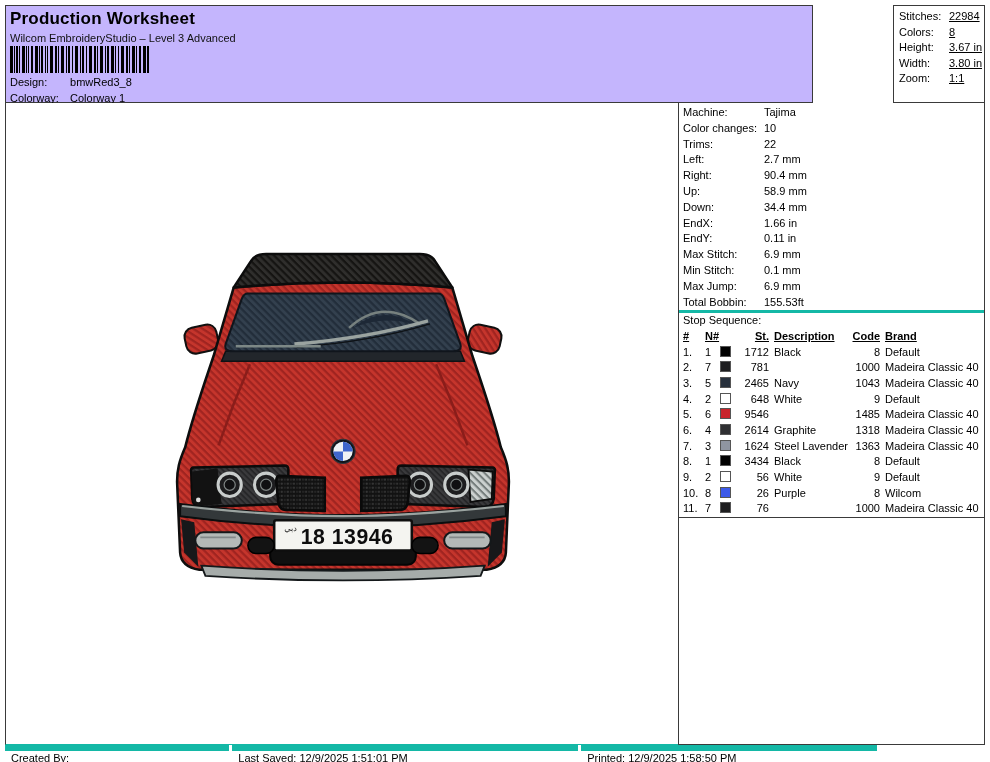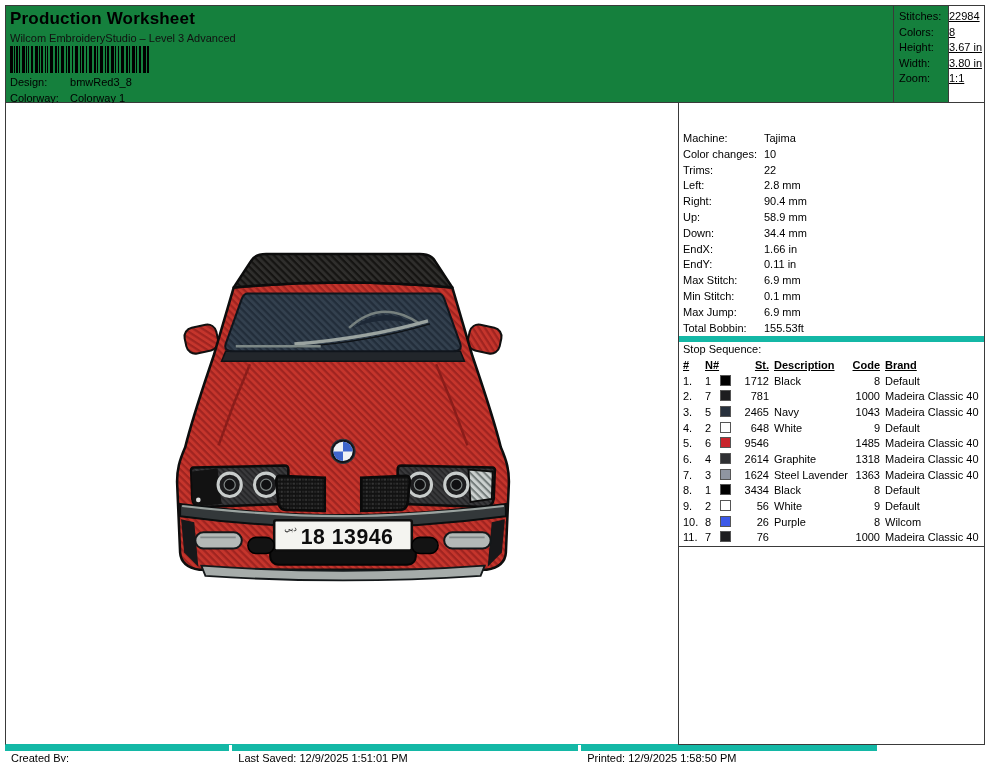--- a/index.html
+++ b/index.html
@@ -1,42 +1,42 @@
 <!DOCTYPE html>
 <html><head>
 <meta charset="utf-8">
 <style>
   * { margin:0; padding:0; box-sizing:border-box; }
   html,body { width:990px; height:762px; background:#fff; font-family:"Liberation Sans", sans-serif; color:#000; }
   .sheet { position:relative; width:990px; height:762px; background:#fff; font-size:11px; }
 
   
-  .header-box { position:absolute; left:5px; top:5px; width:944px; height:98px;
-    border:1px solid #3a3a3a; border-right:1px solid #3a3a3a; background:#15803d; }
+  .header-box { position:absolute; left:5px; top:5px; width:808px; height:98px;
+    border:1px solid #3a3a3a; border-right:1px solid #3a3a3a; background:#c4b5fd; }
   .title { position:absolute; left:4px; top:3px; font-size:17px; font-weight:bold; letter-spacing:.2px; }
   .subtitle { position:absolute; left:4px; top:26px; font-size:11px; color:#111; }
   .barcode { position:absolute; left:4px; top:40px; width:140px; height:27px; }
   .kv-row { position:absolute; left:4px; font-size:11px; }
   .kv-row .k { display:inline-block; width:57px; }
   .design-row { top:70px; } .colorway-row { top:86px; }
 
   .summary-box { position:absolute; left:893px; top:5px; width:92px; height:98px;
     border:1px solid #3a3a3a; border-left:1px solid #3a3a3a; padding:3px 0 0 5px; }
   .summary-box .srow { line-height:15.6px; white-space:nowrap;text-decoration:underline; }
   .summary-box .sl { display:inline-block; width:50px; }
 
   
   .main-area { position:absolute; left:5px; top:103px; width:673px; height:642px;
     border-left:1px solid #3a3a3a; border-bottom:1px solid #14b8a6; background:#fff; }
   .car-wrap { position:absolute; left:165px; top:148px; width:344px; height:336px; }
 
   
   .right-panel { position:absolute; left:678px; top:103px; width:307px; height:642px;
     border-left:1px solid #3a3a3a; border-right:1px solid #3a3a3a; border-bottom:1px solid #3a3a3a; background:#fff; }
-  .machine-info { padding:2px 0 0 0; border-bottom:6px solid #14b8a6;margin-top:26px; }
+  .machine-info { padding:2px 0 0 0; border-bottom:3px solid #14b8a6; }
   .mrow { display:flex; line-height:15.8px; padding-left:4px; white-space:nowrap; }
   .mrow .ml { flex:0 0 81px; }
   .stop-seq-title { line-height:15.5px; padding-left:4px; }
   .stop-table { border-bottom:1px solid #3a3a3a; }
   .trow { display:flex; align-items:center; line-height:15.7px; height:15.7px; padding-left:4px; white-space:nowrap; }
   .c-num { flex:0 0 22px; } .c-n { flex:0 0 15px; }
   .c-sw { flex:0 0 14px; } .c-st { flex:0 0 35px; text-align:right; }
   .c-desc { flex:0 0 79px; padding-left:5px; overflow:hidden; }
   .c-code { flex:0 0 32px; text-align:right; }
   .c-brand { flex:1 1 auto; padding-left:5px; overflow:hidden; }
@@ -248,21 +248,21 @@
       <div class="mrow">
           <span class="ml">Color changes:</span>
           <span>10</span>
         </div>
       <div class="mrow">
           <span class="ml">Trims:</span>
           <span>22</span>
         </div>
       <div class="mrow">
           <span class="ml">Left:</span>
-          <span>2.8 mm</span>
+          <span>2.7 mm</span>
         </div>
       <div class="mrow">
           <span class="ml">Right:</span>
           <span>90.4 mm</span>
         </div>
       <div class="mrow">
           <span class="ml">Up:</span>
           <span>58.9 mm</span>
         </div>
       <div class="mrow">

